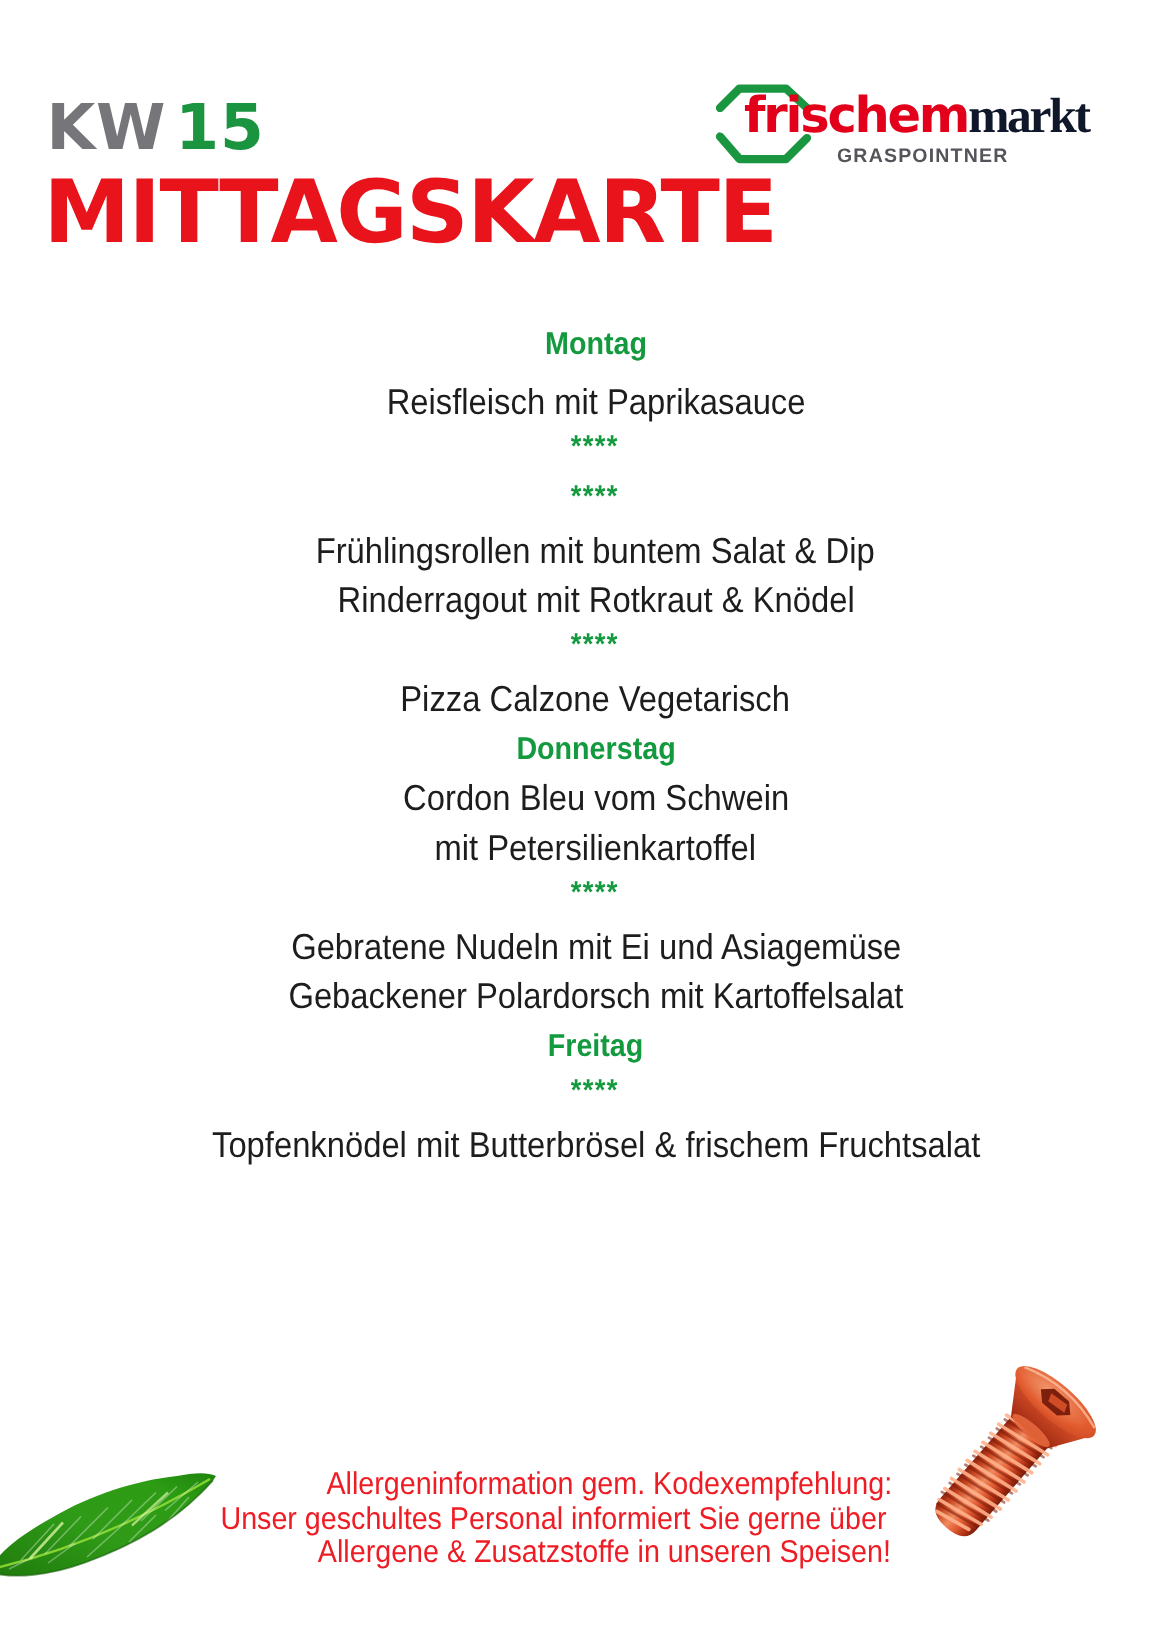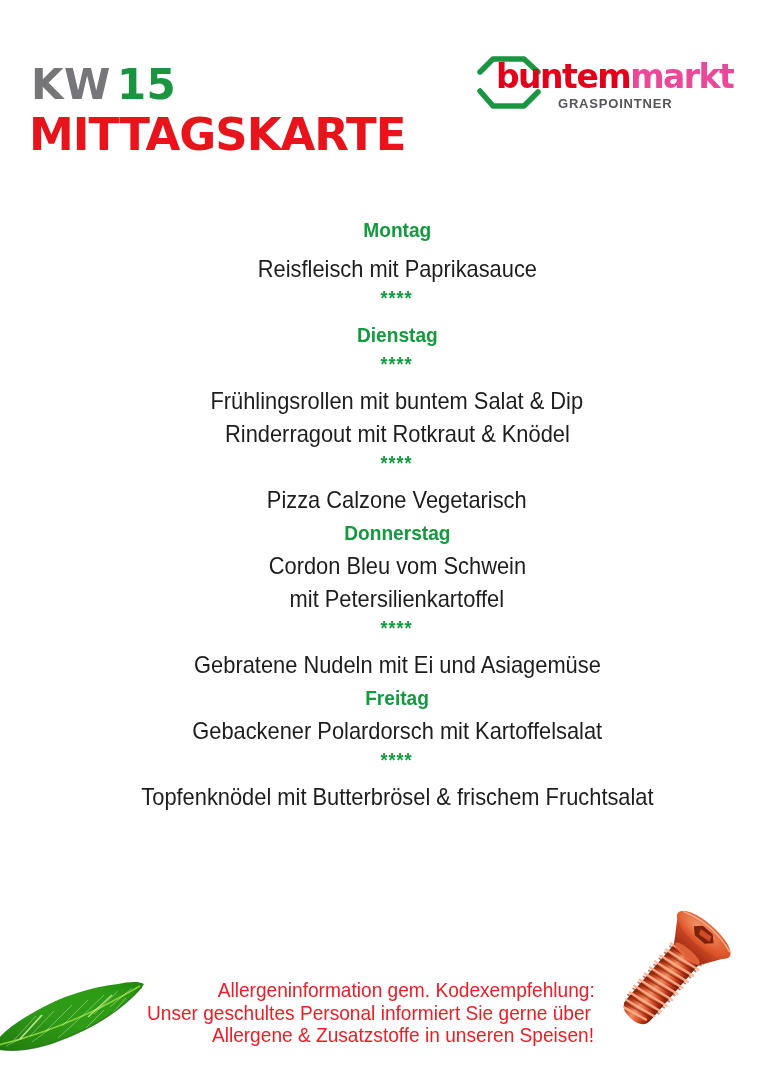--- a/index.html
+++ b/index.html
@@ -14,34 +14,34 @@
   .kw-line{
     position:absolute;left:31px;top:62px;
     font-family:"DejaVu Sans", sans-serif;
     font-weight:bold;font-size:42px;line-height:1.1;letter-spacing:.5px;
     color:#76767a;white-space:nowrap;
   }
   .kw-line .week-num{color:#1b9440;margin-left:6px;}
   .page-title{
     position:absolute;left:29px;top:110px;margin:0;
     font-family:"DejaVu Sans", sans-serif;
-    font-weight:bold;font-size:45px;line-height:1.1;letter-spacing:-1px;
+    font-weight:bold;font-size:58px;line-height:1.1;letter-spacing:-1px;
     color:#e8131b;white-space:nowrap;
   }
 
   
   .logo{position:absolute;left:476px;top:50px;width:270px;height:68px;}
   .logo-brackets{position:absolute;left:0;top:0;}
   .logo-text{
     position:absolute;left:20px;top:10px;
     font-family:"DejaVu Sans", sans-serif;font-weight:bold;
     font-size:33px;line-height:33px;letter-spacing:-1.5px;white-space:nowrap;
   }
   .logo-red{color:#e2001a;}
-  .logo-green{color:#ec4899;}
+  .logo-green{color:#0f172a;font-family:Liberation Serif, serif;}
   .logo-sub{
     position:absolute;left:82px;top:46px;
     font-weight:bold;font-size:13px;letter-spacing:.8px;color:#54555a;
     white-space:nowrap;
   }
 
   
   .menu{position:absolute;top:213px;left:26px;right:0;text-align:center;}
   .menu .line{height:33px;line-height:33px;white-space:nowrap;}
   .menu .line:first-child{margin-bottom:6px;text-decoration:underline;}
@@ -68,42 +68,41 @@
     <span>KW</span><span class="week-num">15</span>
   </div>
   <h1 class="page-title">MITTAGSKARTE</h1>
 
   <div class="logo">
     <svg class="logo-brackets" width="70" height="62" viewBox="0 0 70 62">
       <polyline points="4,22 17,9 48,9 62,22" fill="none" stroke="#1a9641" stroke-width="5.5" stroke-linecap="round" stroke-linejoin="round"></polyline>
       <polyline points="4,41 17,56 48,56 62,42" fill="none" stroke="#1a9641" stroke-width="5.5" stroke-linecap="round" stroke-linejoin="round"></polyline>
     </svg>
     <div class="logo-text">
-      <span class="logo-red">buntem</span><span class="logo-green">markt</span>
+      <span class="logo-red">frischem</span><span class="logo-green">markt</span>
     </div>
     <div class="logo-sub">GRASPOINTNER</div>
   </div>
 
   <main class="menu" id="menu">
       <div class="line day"><span>Montag</span></div>
       <div class="line dish"><span>Reisfleisch mit Paprikasauce</span></div>
       <div class="line stars"><span>****</span></div>
-      <div class="line day"><span>Dienstag</span></div>
       <div class="line stars"><span>****</span></div>
       <div class="line dish"><span>Frühlingsrollen mit buntem Salat &amp; Dip</span></div>
       <div class="line dish"><span>Rinderragout mit Rotkraut &amp; Knödel</span></div>
       <div class="line stars"><span>****</span></div>
       <div class="line dish"><span>Pizza Calzone Vegetarisch</span></div>
       <div class="line day"><span>Donnerstag</span></div>
       <div class="line dish"><span>Cordon Bleu vom Schwein</span></div>
       <div class="line dish"><span>mit Petersilienkartoffel</span></div>
       <div class="line stars"><span>****</span></div>
       <div class="line dish"><span>Gebratene Nudeln mit Ei und Asiagemüse</span></div>
+      <div class="line dish"><span>Gebackener Polardorsch mit Kartoffelsalat</span></div>
       <div class="line day"><span>Freitag</span></div>
-      <div class="line dish"><span>Gebackener Polardorsch mit Kartoffelsalat</span></div>
       <div class="line stars"><span>****</span></div>
       <div class="line dish"><span>Topfenknödel mit Butterbrösel &amp; frischem Fruchtsalat</span></div>
     </main>
 
   <footer>
     <div class="allergen" id="allergen">
         <div class="a-line"><span>Allergeninformation gem. Kodexempfehlung:</span></div>
         <div class="a-line"><span>Unser geschultes Personal informiert Sie gerne über</span></div>
         <div class="a-line"><span>Allergene &amp; Zusatzstoffe in unseren Speisen!</span></div>
       </div>

